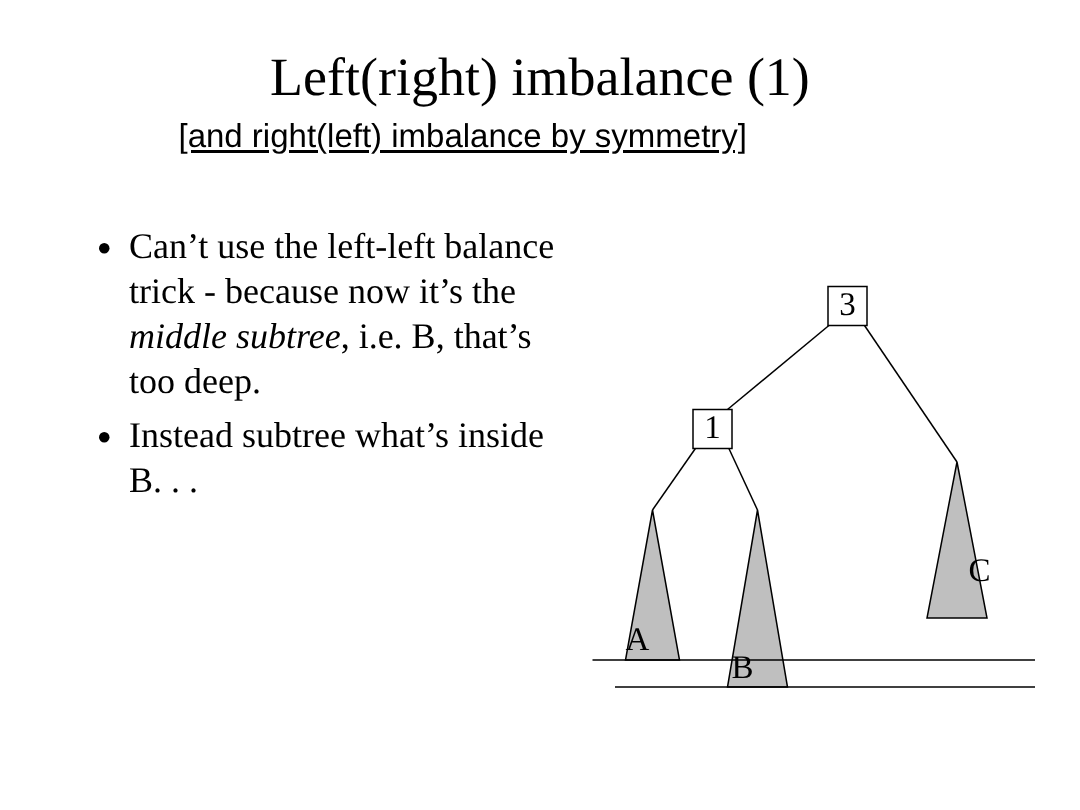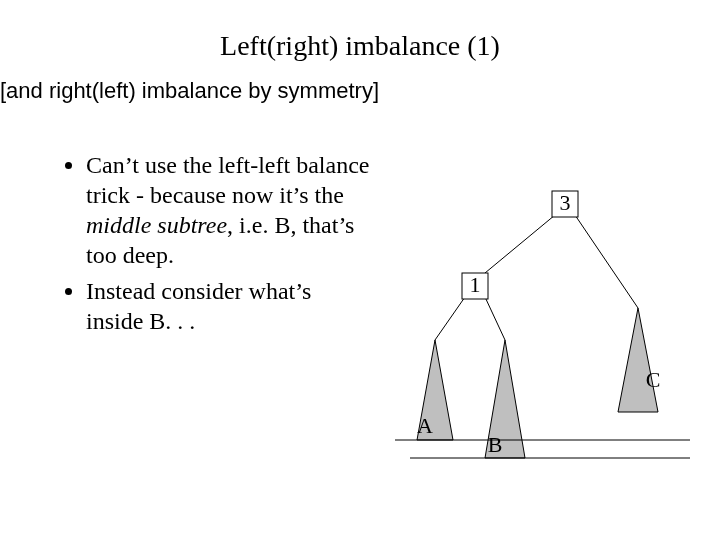--- a/index.html
+++ b/index.html
@@ -15,30 +15,31 @@
     position: relative;
     width: 720px;
     height: 540px;
   }
   .title {
     position: absolute;
     top: 30px;
     left: 0;
     width: 720px;
     text-align: center;
-    font-size: 28px;
+    font-size: 36px;
   }
   .subtitle {
     position: absolute;
     top: 78px;
     left: 0;
     width: 617px;
-    text-align: left;
+    text-align: center;
     font-family: Arial, Helvetica, sans-serif;
     font-size: 22px;
+    text-decoration: underline;
   }
   .bullets {
     position: absolute;
     top: 150px;
     left: 60px;
     width: 310px;
     font-size: 24px;
     line-height: 1.25;
   }
   .bullets ul {
@@ -76,21 +77,21 @@
 <div class="slide">
 
   <div class="title">Left(right) imbalance (1)</div>
   <div class="subtitle">[and right(left) imbalance by symmetry]</div>
 
   <div class="bullets">
     <ul>
       <li>
         <span>Can’t use the left-left balance trick - because now it’s the </span><span class="italic">middle subtree</span><span>, i.e. B, that’s too deep.</span>
       </li>
-      <li>Instead consider what’s inside B. . .</li>
+      <li>Instead subtree what’s inside B. . .</li>
     </ul>
   </div>
 
   <div class="diagram">
     <svg viewBox="0 0 320 330">
 
       <line x1="175" y1="65" x2="105" y2="123" stroke="#000" stroke-width="1"></line>
       <line x1="195" y1="65" x2="258" y2="158" stroke="#000" stroke-width="1"></line>
 
       <rect x="172" y="41" width="26" height="26" fill="#fff" stroke="#000" stroke-width="1"></rect>

